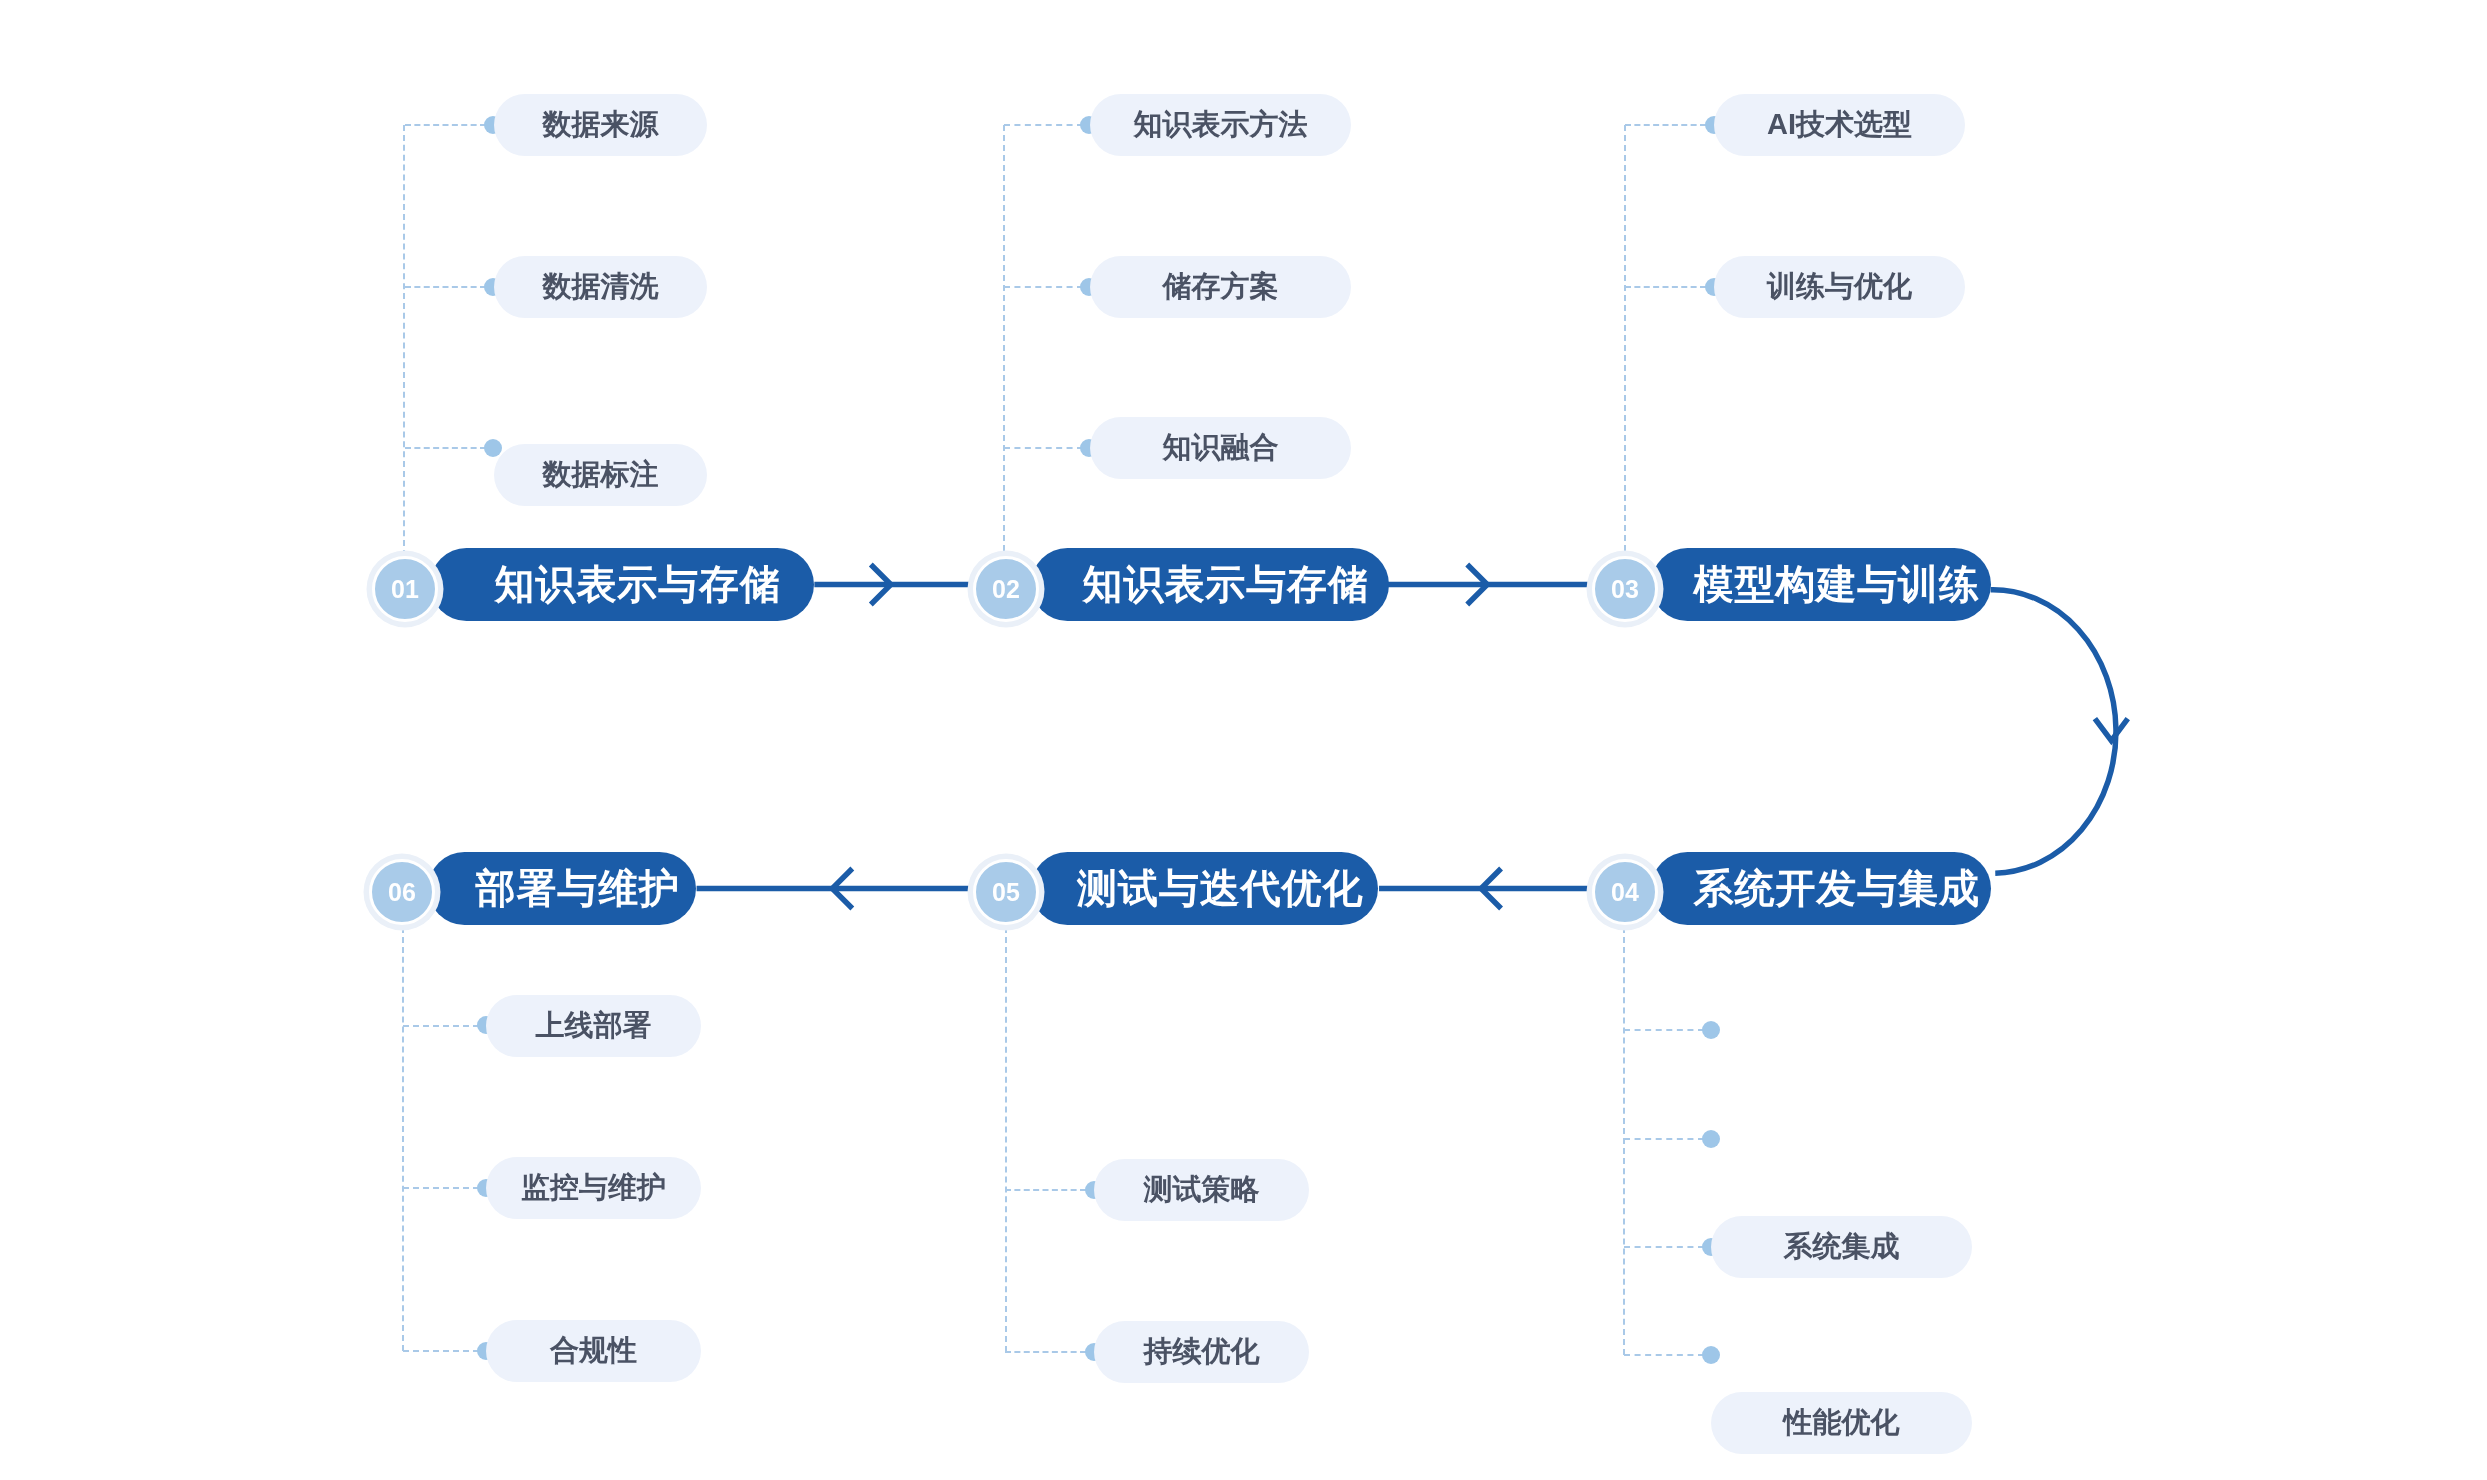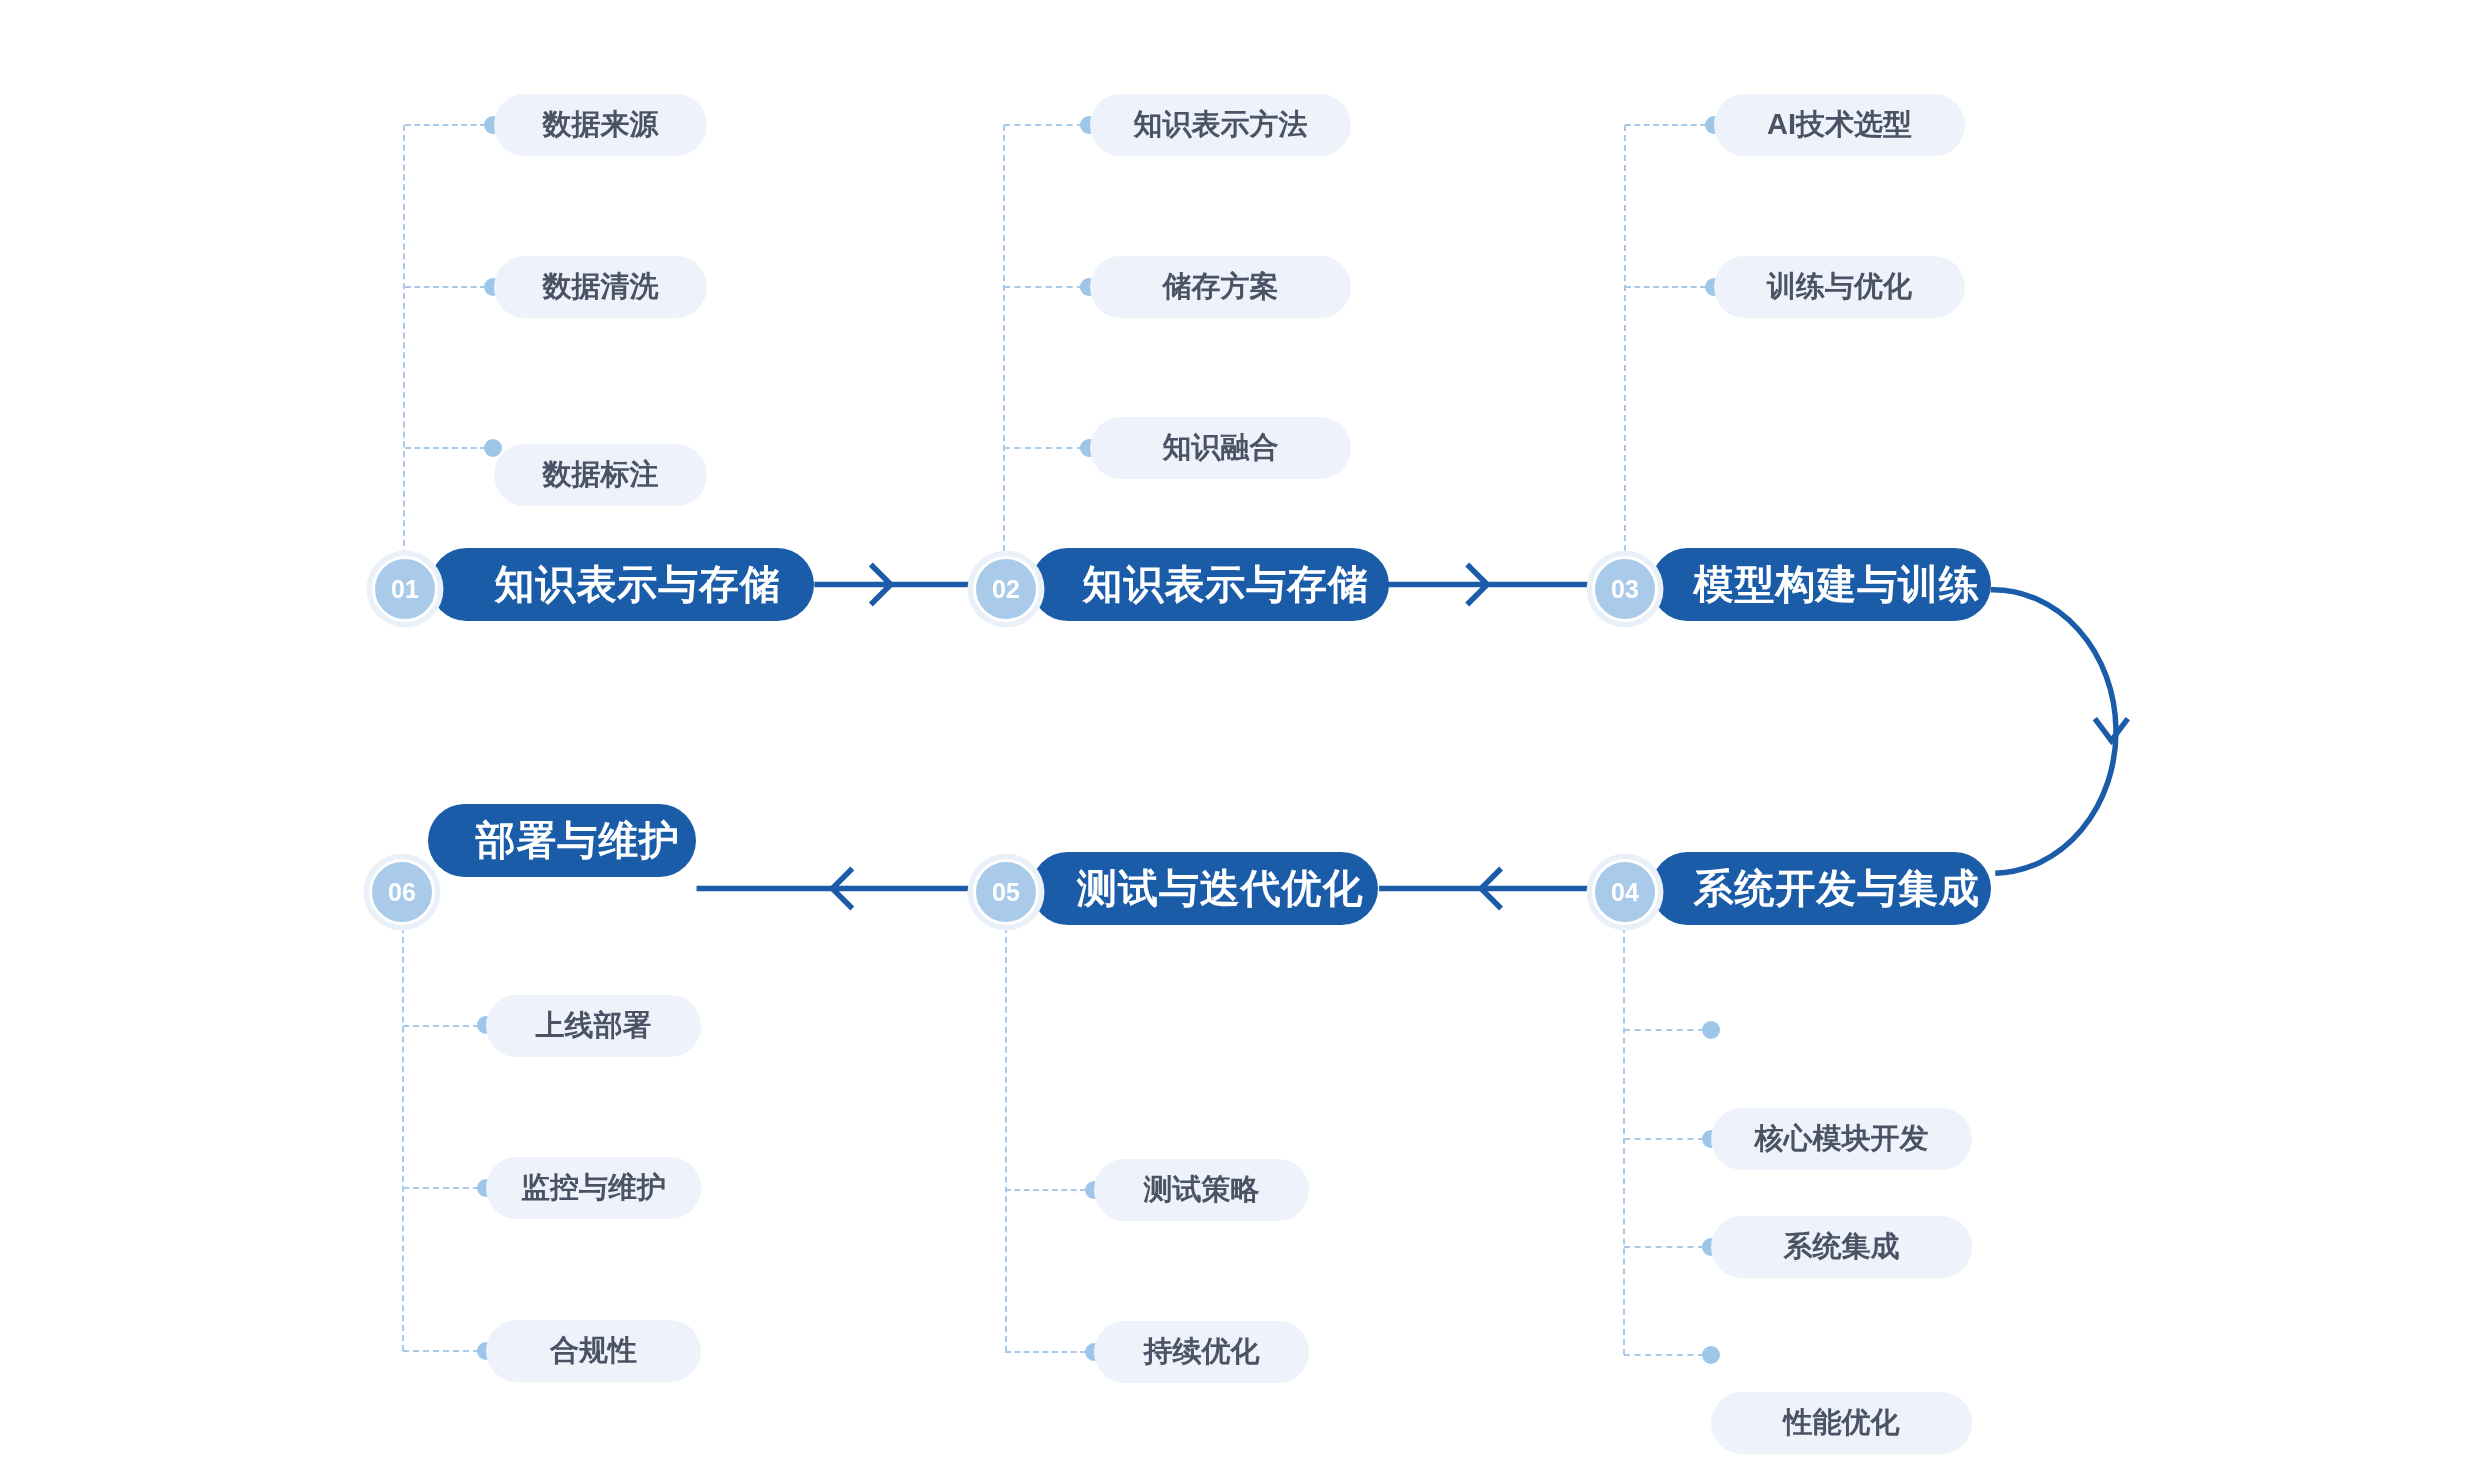--- a/index.html
+++ b/index.html
@@ -76,21 +76,20 @@
 
   <div class="vline" style="left:1623px;top:927px;height:428px;"></div>
   <div class="branch" style="left:1624px;top:1029px;width:80px;"></div>
   <div class="branch" style="left:1624px;top:1138px;width:80px;"></div>
   <div class="branch" style="left:1624px;top:1246px;width:80px;"></div>
   <div class="branch" style="left:1624px;top:1354px;width:80px;"></div>
   <div class="dot" style="left:1702px;top:1021px;"></div>
   <div class="dot" style="left:1702px;top:1130px;"></div>
   <div class="dot" style="left:1702px;top:1238px;"></div>
   <div class="dot" style="left:1702px;top:1346px;"></div>
-  <div class="subpill" style="left:1711px;top:1108px;width:261px;">核心模块开发</div>
   <div class="subpill" style="left:1711px;top:1216px;width:261px;">系统集成</div>
   <div class="subpill" style="left:1711px;top:1392px;width:261px;">性能优化</div>
 
   <div class="vline" style="left:1005px;top:927px;height:425px;"></div>
   <div class="branch" style="left:1005px;top:1189px;width:81px;"></div>
   <div class="branch" style="left:1005px;top:1351px;width:81px;"></div>
   <div class="dot" style="left:1085px;top:1181px;"></div>
   <div class="dot" style="left:1085px;top:1343px;"></div>
   <div class="subpill" style="left:1094px;top:1159px;width:215px;">测试策略</div>
   <div class="subpill" style="left:1094px;top:1321px;width:215px;">持续优化</div>
@@ -135,17 +134,17 @@
 
   <div class="pill" style="left:1651px;top:548px;width:340px;">模型构建与训练</div>
   <div class="numcircle" style="left:1592px;top:556px;">03</div>
 
   <div class="pill" style="left:1651px;top:852px;width:340px;">系统开发与集成</div>
   <div class="numcircle" style="left:1592px;top:859px;">04</div>
 
   <div class="pill" style="left:1031px;top:852px;width:347px;">测试与迭代优化</div>
   <div class="numcircle" style="left:973px;top:859px;">05</div>
 
-  <div class="pill" style="left:428px;top:804px;width:268px;">部署与维护</div>
+  <div class="pill" style="left:428px;top:852px;width:268px;">部署与维护</div>
   <div class="numcircle" style="left:369px;top:859px;">06</div>
 
 </div>
 
 
 </body></html>

